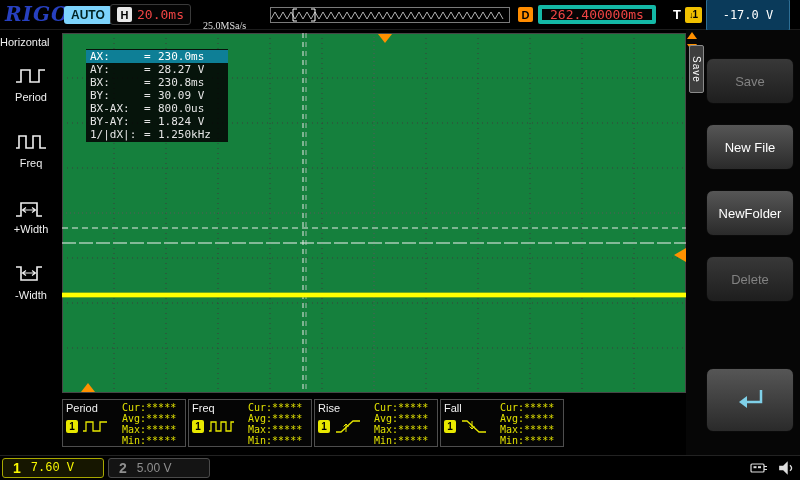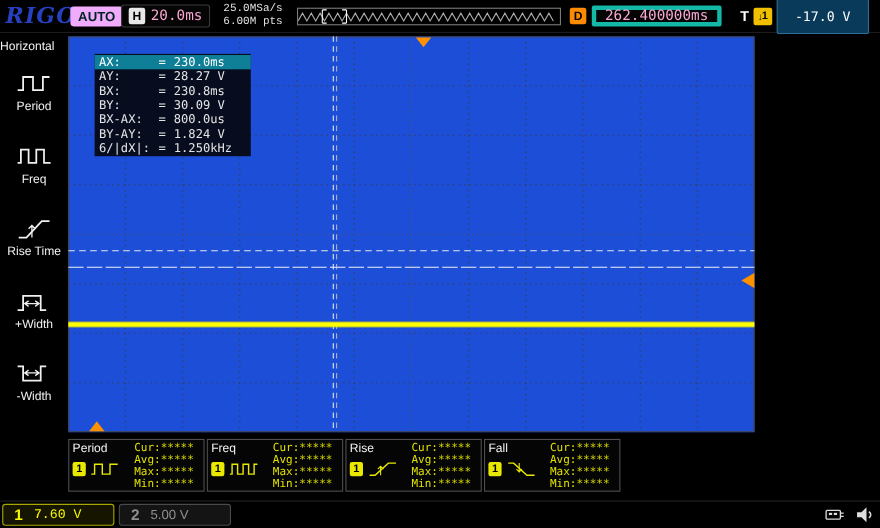--- a/index.html
+++ b/index.html
@@ -3,44 +3,44 @@
 <meta charset="utf-8">
 <style>
   *{margin:0;padding:0;box-sizing:border-box}
   html,body{width:800px;height:480px;background:#000;overflow:hidden}
   body{font-family:"Liberation Sans",sans-serif;color:#ddd;position:relative}
   .scope{position:absolute;left:0;top:0;width:800px;height:480px;background:#000}
 
   
   .topbar{position:absolute;left:0;top:0;width:800px;height:30px;background:#000;border-bottom:1px solid #1c1c1c}
   .logo{position:absolute;left:5px;top:2px;font-family:"DejaVu Serif",serif;font-style:italic;font-weight:bold;font-size:20px;color:#2740c0;letter-spacing:1px}
-  .auto-badge{position:absolute;left:64px;top:6px;background:#f0abfc;color:#022;border-radius:3px;font-size:12px;font-weight:bold;padding:2px 7px}
+  .auto-badge{position:absolute;left:64px;top:6px;background:#7dd3fc;color:#022;border-radius:3px;font-size:12px;font-weight:bold;padding:2px 7px}
   .h-group{position:absolute;left:110px;top:4px;height:21px;display:flex;align-items:center;gap:5px;border:1px solid #3a3a3a;border-radius:3px;padding:0 6px;background:#050505}
   .sq-badge{width:15px;height:15px;display:flex;align-items:center;justify-content:center;font-size:11px;font-weight:bold;border-radius:2px}
   .h-badge{background:#e8e8e8;color:#000}
   .d-badge{background:#ff8c00;color:#000}
-  .tb-val{font-family:"DejaVu Sans Mono",monospace;font-size:13px;color:#f9a8d4}
-  .rate-block{position:absolute;left:203px;top:3px;font-family:Liberation Mono, monospace;font-size:10px;line-height:12px;color:#e0e0e0}
+  .tb-val{font-family:"DejaVu Sans Mono",monospace;font-size:13px;color:#ef4444}
+  .rate-block{position:absolute;left:203px;top:20px;font-family:Liberation Serif, serif;font-size:10px;line-height:12px;color:#e0e0e0}
   .preview{position:absolute;left:270px;top:7px;width:240px;height:16px;border:1px solid #7a7a7a;background:#000}
   .d-group{position:absolute;left:518px;top:4px;height:21px;display:flex;align-items:center;gap:5px}
   .delay-box{border:4px solid #14b8a6;border-radius:2px;background:#050505;height:19px;display:flex;align-items:center;padding:0 8px}
   .t-group{position:absolute;left:673px;top:4px;height:21px;display:flex;align-items:center;gap:4px}
   .t-label{font-size:13px;font-weight:bold;color:#fff}
   .trig-badge{width:17px;height:16px;background:#f0c000;color:#000;border-radius:2px;display:flex;align-items:center;justify-content:center;font-size:10px;font-weight:bold}
   .trig-badge .arr{font-size:9px;margin-right:-1px}
   .level-box{width:84px;height:32px;background:#0a3a5a;border:1px solid #2d6f96;border-radius:2px;display:flex;align-items:center;justify-content:center;font-family:"DejaVu Sans Mono",monospace;font-size:12px;color:#fff}
 
   
   .left-sb{position:absolute;left:0;top:30px;width:62px;height:425px;background:#000;display:flex;flex-direction:column;}
   .sb-title{font-size:11px;color:#f0f0f0;margin-top:6px;margin-bottom:2px}
   .sb-item{width:62px;height:66px;display:flex;flex-direction:column;align-items:center;justify-content:center;cursor:pointer}
   .sb-label{font-size:11px;color:#f0f0f0;margin-top:2px;white-space:nowrap}
 
   
-  .grat{position:absolute;left:62px;top:33px;width:624px;height:360px;background:#1d4ed8}
+  .grat{position:absolute;left:62px;top:33px;width:624px;height:360px;background:#15803d}
   .cursor-box{position:absolute;left:24px;top:16px;width:142px;background:rgba(5,5,5,0.88);font-family:"DejaVu Sans Mono",monospace;font-size:11px;line-height:13px;padding:1px 0}
   .c-row{display:flex;padding:0 4px}
   .c-row .lbl{width:54px}
   .c-row .eq{width:14px}
   .c-row.hl{background:#0e7f96;color:#fff}
   .c-row{color:#e4e4e4}
 
   
   .meas-row{position:absolute;left:62px;top:399px;display:flex;gap:2px}
   .meas-box{width:124px;height:48px;border:1px solid #4e4e4e;background:#050505;display:flex;padding:2px 3px}
@@ -121,27 +121,20 @@
       <div class="sb-label">Period</div>
     </div>
 
     <div class="sb-item">
       <svg width="36" height="26" viewBox="0 0 36 26">
         <path d="M3 19 h3 V7 h7 v12 h7 V7 h7 v12 h6" stroke="#f0f0f0" fill="none" stroke-width="1.6"></path>
       </svg>
       <div class="sb-label">Freq</div>
     </div>
 
-    <div class="sb-item">
-      <svg width="36" height="26" viewBox="0 0 36 26">
-        <path d="M4 21 h7 L25 6 h7" stroke="#f0f0f0" fill="none" stroke-width="1.6"></path>
-        <path d="M16 21 V10 M13 13 l3 -3 3 3" stroke="#f0f0f0" fill="none" stroke-width="1.2"></path>
-      </svg>
-      <div class="sb-label">Rise Time</div>
-    </div>
 
 
     <div class="sb-item">
       <svg width="36" height="26" viewBox="0 0 36 26">
         <path d="M3 21 h5 V8 h16 v13 h5" stroke="#f0f0f0" fill="none" stroke-width="1.6"></path>
         <path d="M10 15 h12 M13 12.5 l-3.5 2.5 3.5 2.5 M19 12.5 l3.5 2.5 -3.5 2.5" stroke="#f0f0f0" fill="none" stroke-width="1.2"></path>
       </svg>
       <div class="sb-label">+Width</div>
     </div>
 
@@ -202,21 +195,21 @@
         <span class="lbl">BX-AX:</span>
           <span class="eq">=</span>
           <span class="val">800.0us</span>
       </div>
       <div class="c-row">
         <span class="lbl">BY-AY:</span>
           <span class="eq">=</span>
           <span class="val">1.824 V</span>
       </div>
       <div class="c-row">
-        <span class="lbl">6/|dX|:</span>
+        <span class="lbl">1/|dX|:</span>
           <span class="eq">=</span>
           <span class="val">1.250kHz</span>
       </div>
     </div>
   </div>
 
   <div class="meas-row">
 
     <div class="meas-box">
       <div class="meas-left">
@@ -286,20 +279,39 @@
       </div>
       <div class="meas-vals">
         <div>Cur:*****</div>
         <div>Avg:*****</div>
         <div>Max:*****</div>
         <div>Min:*****</div>
       </div>
     </div>
   </div>
 
+  <div class="right-menu">
+    <svg class="scroll-arrows" width="10" height="22">
+      <polygon points="5,0 10,7 0,7" fill="#ff9100"></polygon>
+      <polygon points="0,12 10,12 5,19" fill="#ff9100"></polygon>
+    </svg>
+    <div class="menu-tab">Save</div>
+
+    <div class="menu-btn disabled" style="top:28px">Save</div>
+    <div class="menu-btn" style="top:94px">New File</div>
+    <div class="menu-btn" style="top:160px">NewFolder</div>
+    <div class="menu-btn disabled" style="top:226px">Delete</div>
+
+    <div class="menu-btn" style="top:338px;height:64px">
+      <svg width="40" height="26" viewBox="0 0 40 26">
+        <path d="M31 3 V15 H12" stroke="#7fd0e8" fill="none" stroke-width="2.5"></path>
+        <path d="M17 9 L9 15 L17 21 Z" fill="#7fd0e8"></path>
+      </svg>
+    </div>
+  </div>
 
   <div class="bottombar">
     <div class="ch-box ch1">
       <span class="num">1</span>
       <span class="val">7.60 V</span>
     </div>
     <div class="ch-box ch2">
       <span class="num">2</span>
       <span class="val">5.00 V</span>
     </div>

